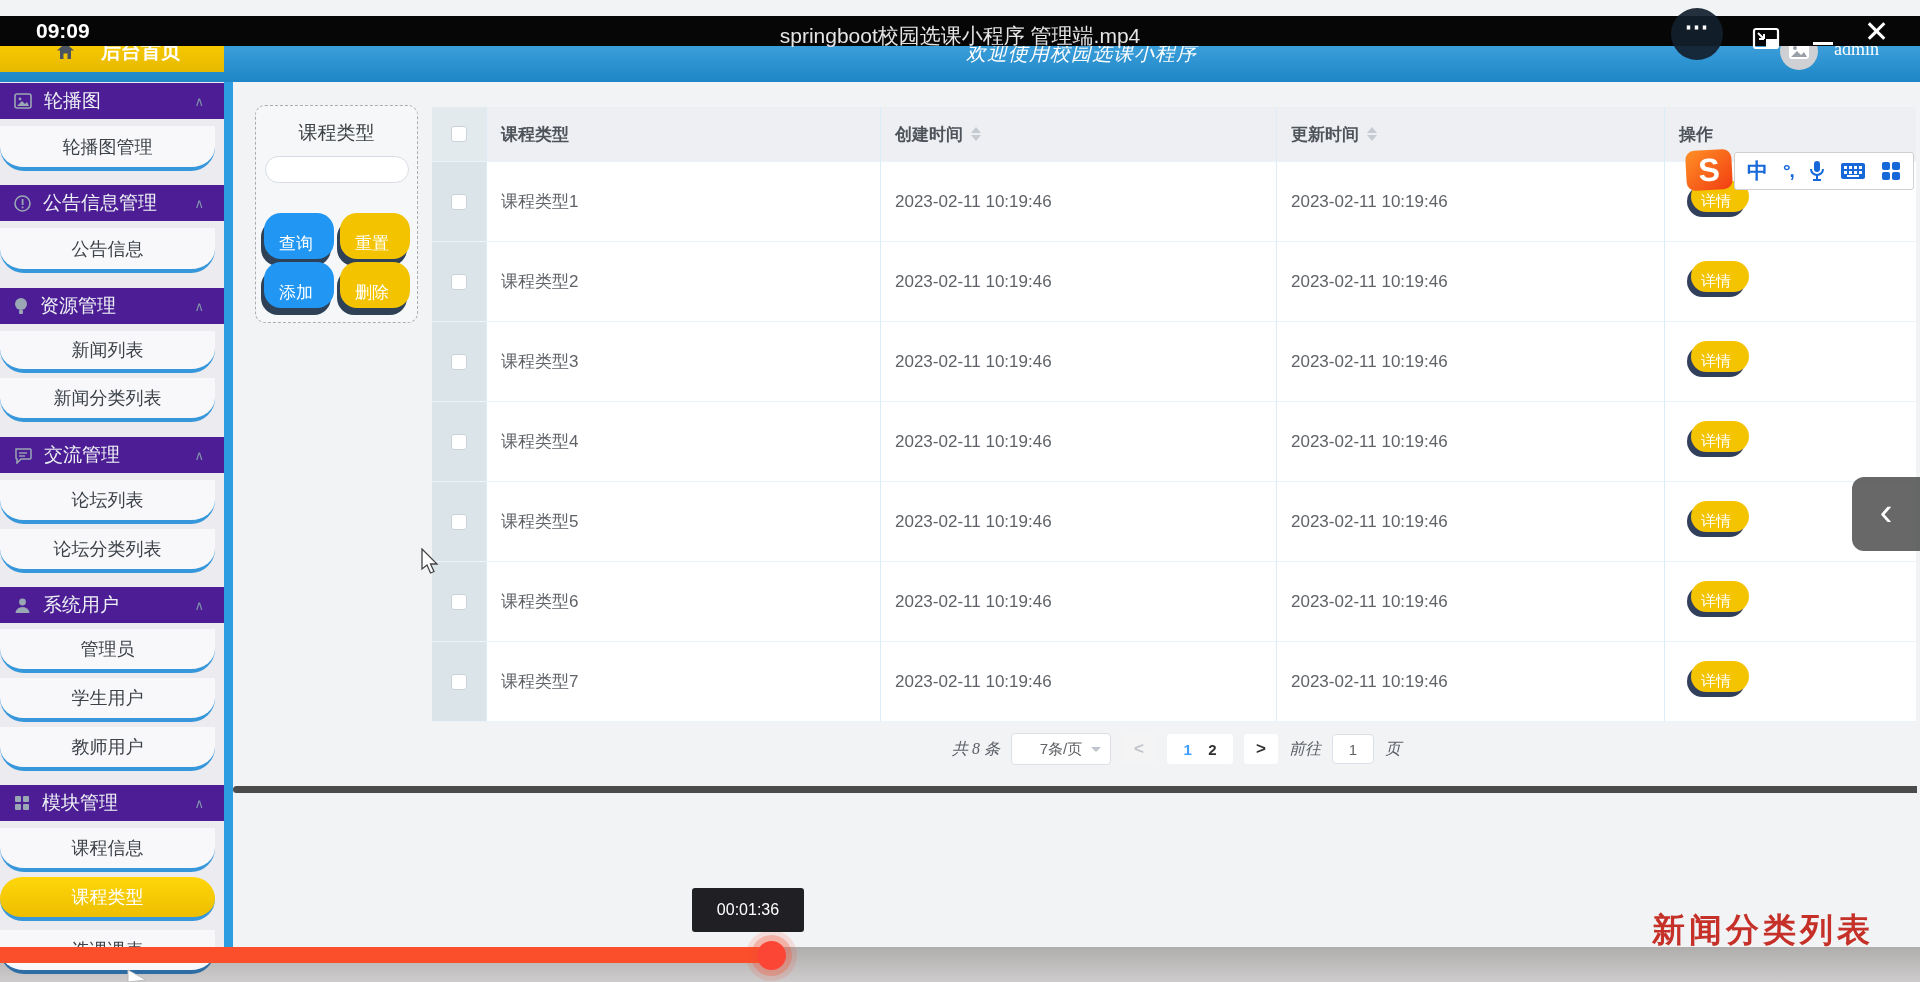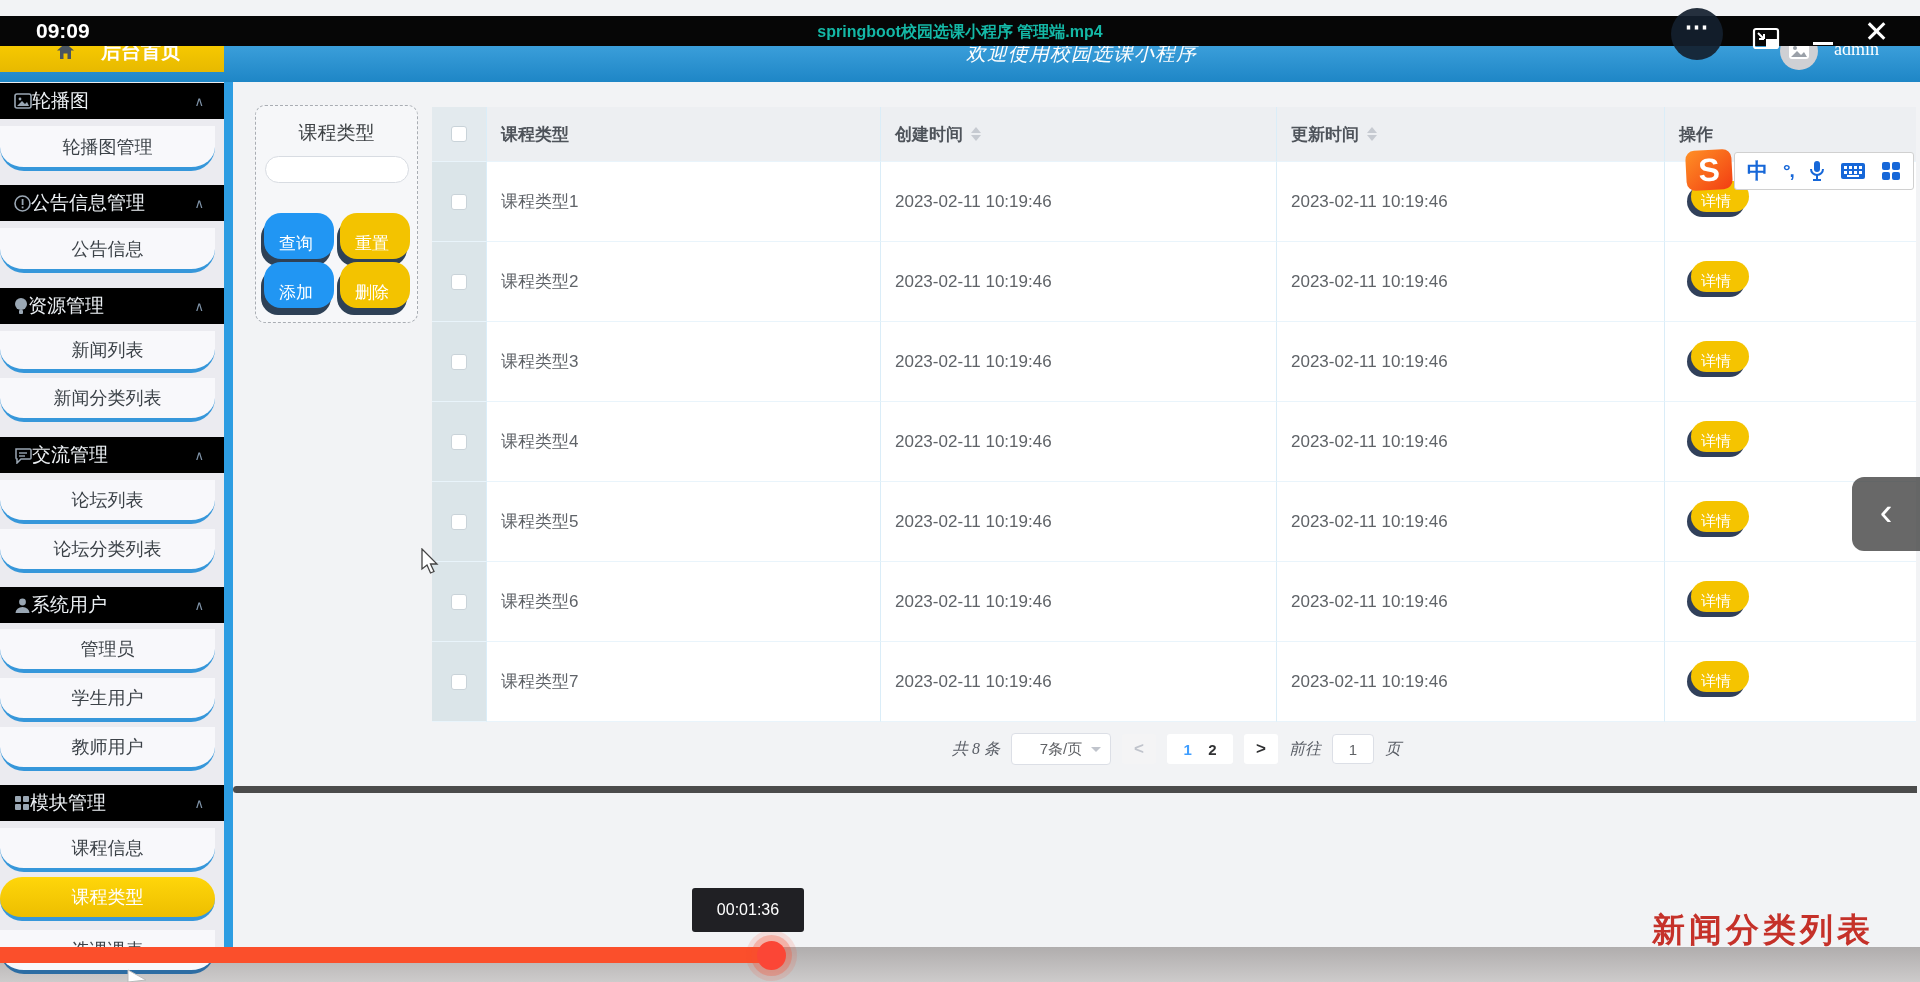--- a/index.html
+++ b/index.html
@@ -2,21 +2,21 @@
 <html><head>
 <meta charset="utf-8">
 <style>
   html,body{margin:0;padding:0;background:#000;}
   .screen{position:relative;width:1920px;height:982px;overflow:hidden;background:#f2f3f5;
           font-family:"Liberation Sans",sans-serif;}
 
   
   .titlebar{position:absolute;left:0;top:16px;width:1920px;height:30px;background:#060606;z-index:10;overflow:visible;}
   .clock{position:absolute;left:36px;top:3px;color:#fff;font-size:21px;font-weight:bold;}
-  .vtitle{position:absolute;left:50%;transform:translateX(-50%);top:6px;color:#14b8a6;font-size:16px;white-space:nowrap;font-weight:bold;}
+  .vtitle{position:absolute;left:50%;transform:translateX(-50%);top:6px;color:#e5e5e5;font-size:21px;white-space:nowrap;}
   .more-circle{position:absolute;left:1671px;top:-8px;width:52px;height:52px;border-radius:50%;
                background:rgba(20,32,46,.92);display:flex;align-items:center;justify-content:center;}
   .more-circle span{color:#fff;font-size:24px;font-weight:bold;letter-spacing:1px;margin-top:-14px;}
   .pip{position:absolute;left:1752px;top:11px;}
   .minimize{position:absolute;left:1813px;top:26px;width:20px;height:3px;background:#fff;}
   .close{position:absolute;left:1864px;top:0px;color:#fff;font-size:30px;font-weight:300;line-height:32px;}
 
   
   .app-header{position:absolute;left:0;top:30px;width:1920px;height:52px;z-index:2;
               background:linear-gradient(180deg,#47a9e3,#1e86c6);}
@@ -27,22 +27,22 @@
   .admin{position:absolute;left:1834px;top:9px;color:#fff;font-size:18px;font-family:"Liberation Serif",serif;}
 
   
   .home-btn{position:absolute;left:0;top:30px;width:224px;height:42px;z-index:3;
             background:linear-gradient(180deg,#ffd200,#e7b900);display:flex;align-items:center;padding-left:56px;box-sizing:border-box;gap:10px;}
   .home-btn span{color:#fff;font-size:20px;font-weight:bold;margin-left:16px;}
 
   
   .sidebar{position:absolute;left:0;top:72px;width:233px;height:910px;background:#ebebf0;z-index:1;}
   .side-strip{position:absolute;left:224px;top:0;width:9px;height:875px;background:#2d9de2;}
-  .section-hdr{position:absolute;left:0;width:224px;background:#000000;color:#edf1f5;
-               display:flex;align-items:center;font-size:19px;padding-left:14px;box-sizing:border-box;}
+  .section-hdr{position:absolute;left:0;width:224px;background:#4c1d95;color:#edf1f5;
+               display:flex;align-items:center;font-size:19px;padding-left:14px;box-sizing:border-box;gap:12px;}
   .section-hdr .chev{position:absolute;right:20px;color:#7f93a8;font-size:13px;}
   .side-item{position:absolute;left:0;width:215px;background:#f8f8fb;border-bottom:4px solid #3697da;
              border-radius:0 0 24px 24px;display:flex;align-items:center;justify-content:center;
              color:#3c4248;font-size:18px;box-sizing:border-box;}
   .side-item.active{background:linear-gradient(180deg,#ffd60a,#edbe00);color:#fff;border-radius:24px;
                     border-bottom:4px solid #3697da;}
   .item-xkkb{position:absolute;left:0;top:930px;width:215px;height:44px;z-index:6;background:#f8f8fb;
              border-bottom:4px solid #2d6da3;border-radius:0 0 24px 24px;display:flex;align-items:center;
              justify-content:center;color:#3c4248;font-size:18px;box-sizing:border-box;}
 

